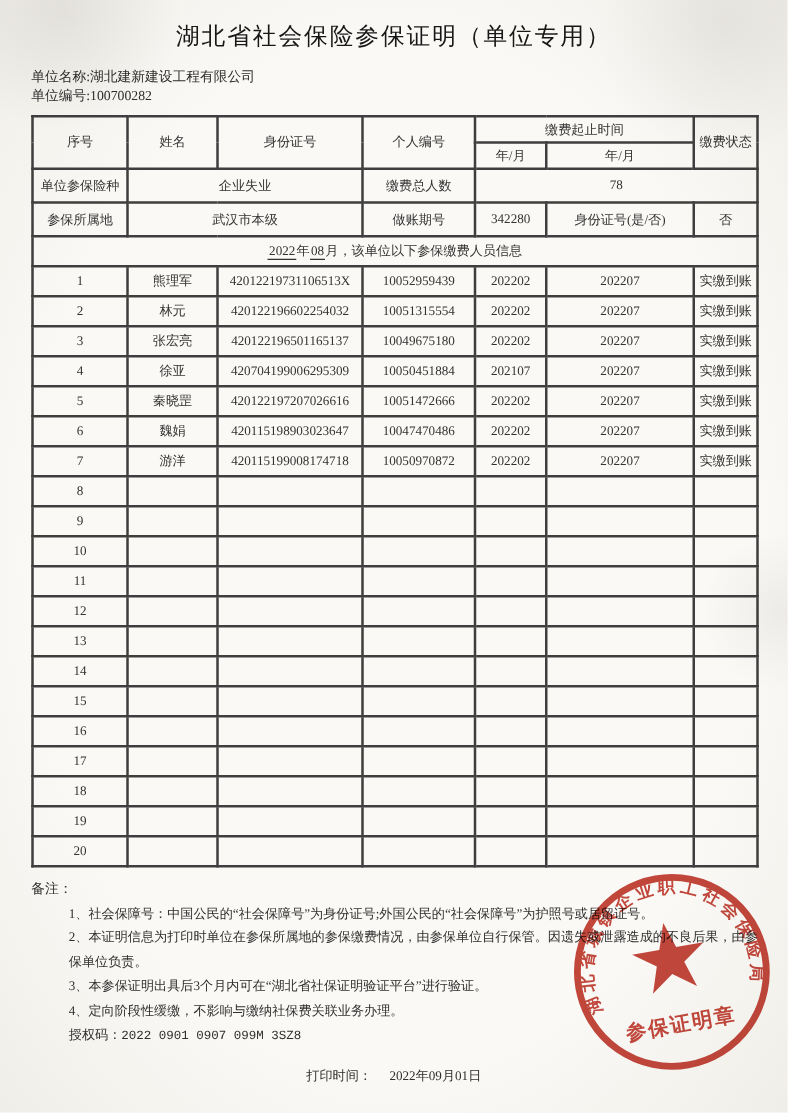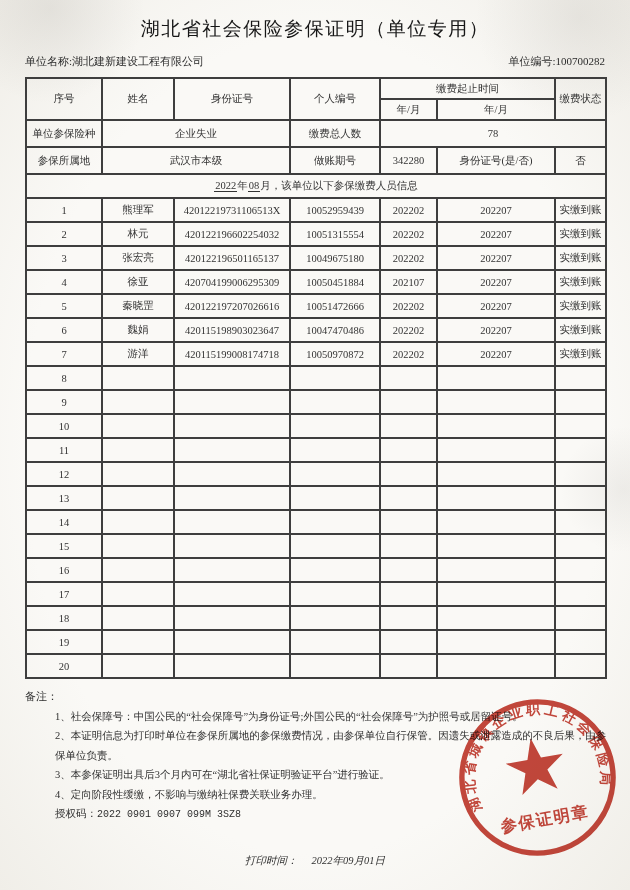--- a/index.html
+++ b/index.html
@@ -19,21 +19,21 @@
       radial-gradient(ellipse at 50% 50%, #faf9f6 65%, #f0eee8 100%);
   }
   .title{
     text-align:center;
     margin:16px 0 0;
     font-size:19px;font-weight:normal;letter-spacing:1.5px;color:#171717;
   }
   .info-line{
     display:flex;justify-content:space-between;
     margin:12px 25px 0;
-    font-size:11px;color:#2c2c2c;
+    font-size:11px;color:#2c2c2c;flex-direction:column;
   }
   table.cert{
     border-collapse:collapse;table-layout:fixed;
     width:580px;margin:8px 25px 0;
     font-size:10.5px;text-align:center;color:#333;
   }
   table.cert td,table.cert th{
     border:2px solid #3e3e3e;
     padding:0 2px;font-weight:normal;
     overflow:hidden;white-space:nowrap;
@@ -48,21 +48,21 @@
     font-size:10.5px;color:#2f2f2f;
     line-height:19.5px;
     position:relative;z-index:1;
   }
   .notes .note-label{font-size:11px;}
   .note-item{margin-left:30px;width:552px;}
   .kv-line{margin-left:30px;}
   .mono{font-family:"Liberation Mono","DejaVu Sans Mono",monospace;font-size:10px;}
   .print-line{
     position:absolute;top:854px;left:0;width:100%;
-    text-align:center;font-size:10.5px;color:#2f2f2f;font-style:italic;
+    text-align:center;font-size:10.5px;color:#2f2f2f;
   }
   .print-line .gap{display:inline-block;width:14px;}
   .seal{
     position:absolute;left:450px;top:690px;width:175px;height:175px;
     transform:rotate(-10deg);
     opacity:.93;mix-blend-mode:multiply;
     z-index:2;pointer-events:none;
   }
 </style>
 </head>

